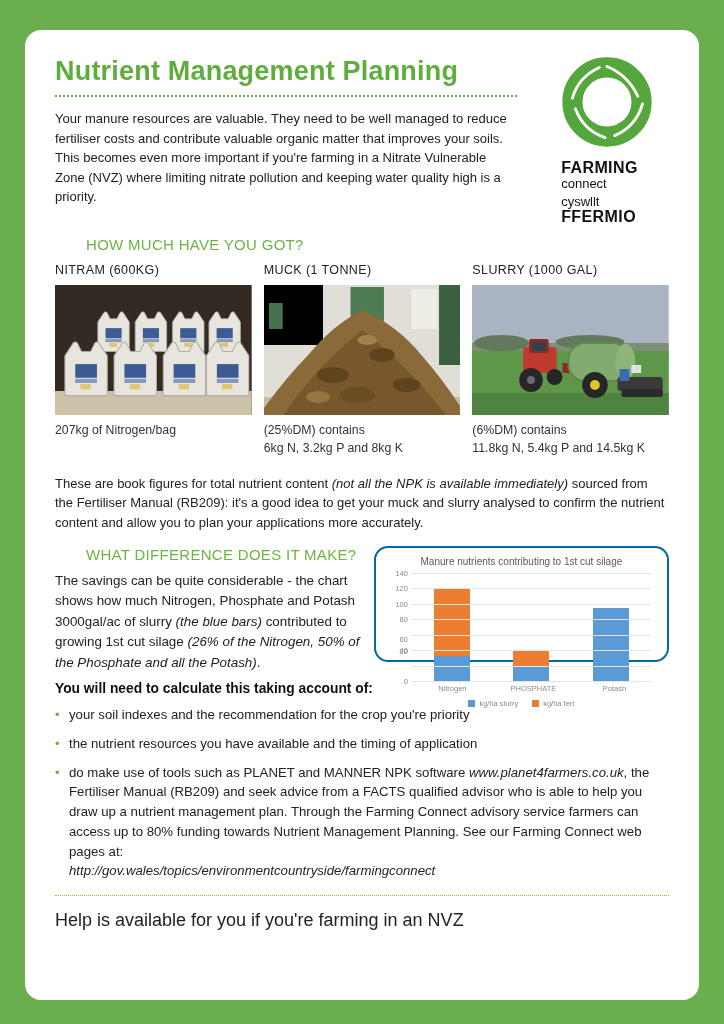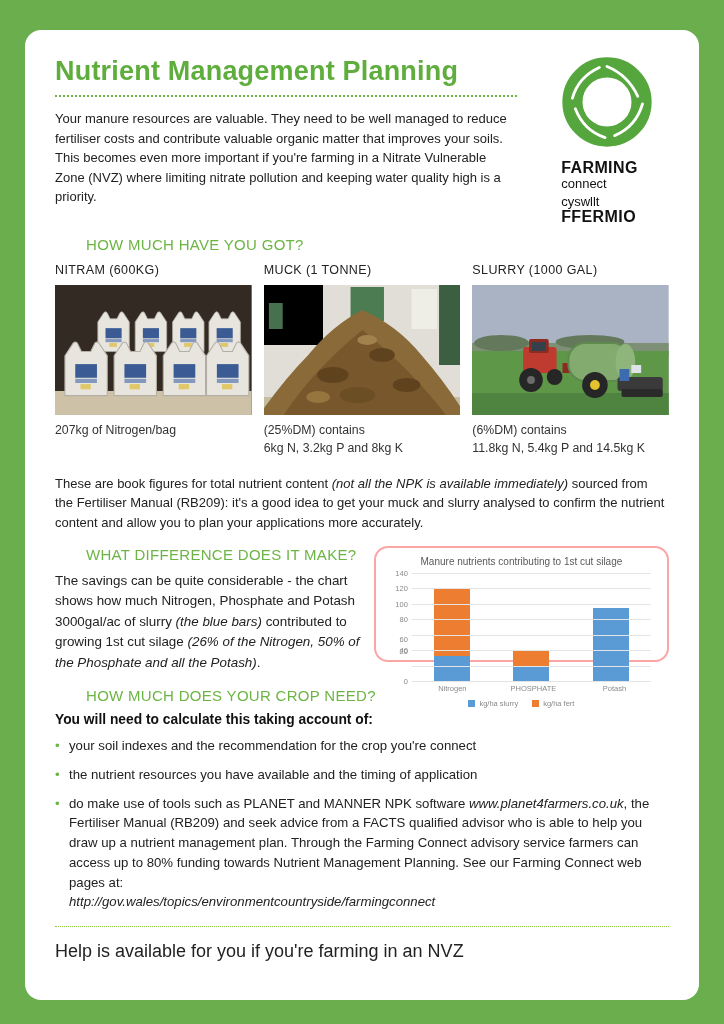--- a/index.html
+++ b/index.html
@@ -46,21 +46,21 @@
   .got-label { font-size:12.5px; letter-spacing:0.4px; color:#222; margin-bottom:8px; }
   .photo { width:100%; height:130px; display:block; }
   .caption { font-size:12.3px; color:#333; margin-top:7px; line-height:1.45; }
   .note { font-size:13px; line-height:1.5; margin-top:16px; color:#222; }
   .it { font-style:italic; }
   
   .diff-row { display:flex; margin-top:14px; }
   .diff-left { width:336px; padding-right:10px; }
   .diff-body { font-size:13.4px; line-height:1.52; margin-top:8px; color:#222; }
   .chart-box {
-    width:310px; border:2px solid #fca5a5; border-radius:14px;
+    width:310px; border:2px solid #0369a1; border-radius:14px;
     padding:8px 12px 6px 12px; height:116px; background:#fff;
   }
   .chart-title { font-size:10px; color:#595959; text-align:center; margin-bottom:6px; }
   .chart-plot { position:relative; height:108px; margin-left:24px; margin-right:4px; }
   .gridline { position:absolute; left:0; right:0; height:1px; background:#e4e4e4; }
   .ytick {
     position:absolute; right:100%; margin-right:4px; width:20px;
     font-size:7.5px; color:#8a8a8a; text-align:right;
   }
   .bars-row { position:absolute; left:0; right:0; top:0; bottom:0;
@@ -253,26 +253,25 @@
             <span>kg/ha slurry</span>
           </div>
           <div class="legend-item">
             <span class="legend-swatch" style="background: rgb(237, 125, 49);"></span>
             <span>kg/ha fert</span>
           </div>
         </div>
     </div>
   </div>
 
-  <div class="sec-heading crop-heading">HOW MUCH DOES YOUR CROP NEED?</div>
   <div class="crop-lead">You will need to calculate this taking account of:</div>
 
   <div class="bullet">
     <span class="bullet-dot">•</span>
-    <span>your soil indexes and the recommendation for the crop you're connect</span>
+    <span>your soil indexes and the recommendation for the crop you're priority</span>
   </div>
   <div class="bullet">
     <span class="bullet-dot">•</span>
     <span>the nutrient resources you have available and the timing of application</span>
   </div>
   <div class="bullet">
     <span class="bullet-dot">•</span>
     <span>
       <span>do make use of tools such as PLANET and MANNER NPK software </span><span class="it">www.planet4farmers.co.uk</span><span>, the Fertiliser Manual (RB209) and seek advice from a FACTS qualified advisor who is able to help you draw up a nutrient management plan. Through the Farming Connect advisory service farmers can access up to 80% funding towards Nutrient Management Planning. See our Farming Connect web pages at: </span><br>
       <span class="it">http://gov.wales/topics/environmentcountryside/farmingconnect</span>

